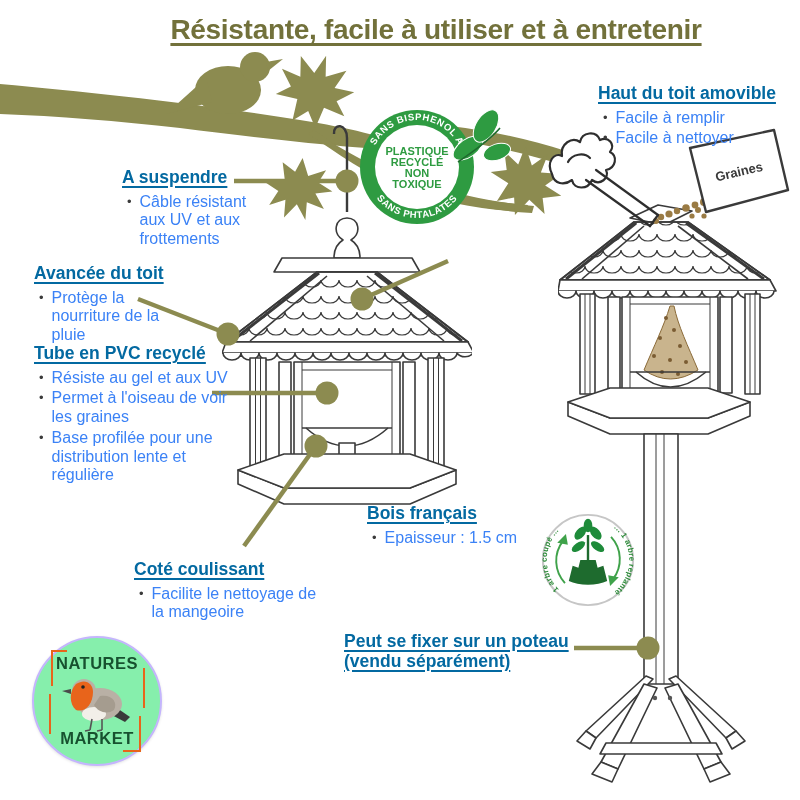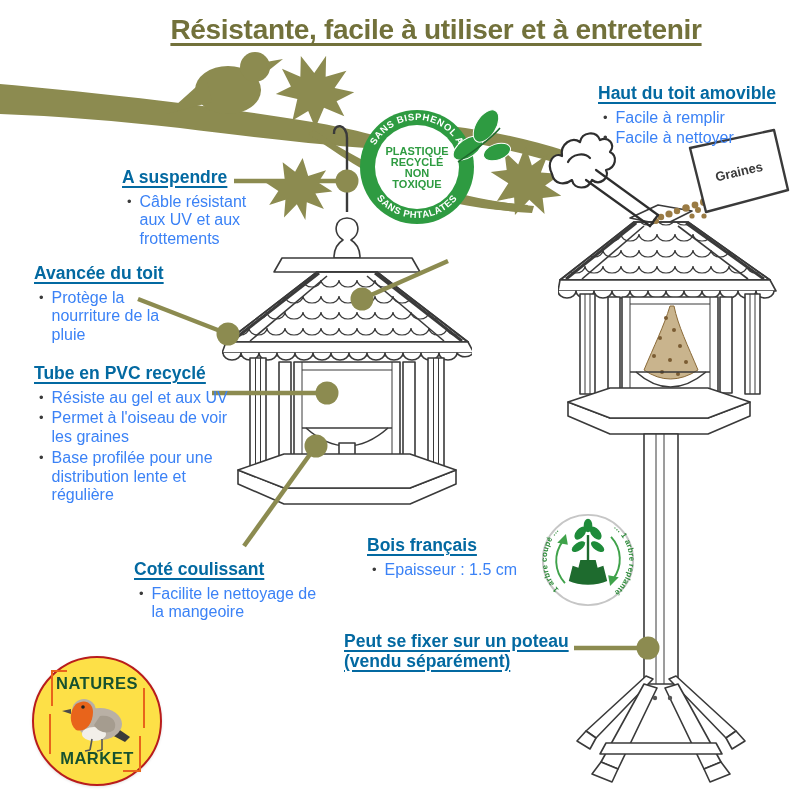--- a/index.html
+++ b/index.html
@@ -14,22 +14,22 @@
          letter-spacing:-0.3px;padding-left:36px;}
   
   .callout{position:absolute;z-index:6;}
   .callout h3{margin:0;font-size:17.5px;font-weight:bold;color:#0369a1;line-height:1.12;
               text-decoration:underline;text-decoration-thickness:2px;text-underline-offset:3px;}
   .callout ul{list-style:none;margin:5px 0 0;padding:0;}
   .callout li{display:flex;align-items:flex-start;font-size:16px;color:#3b82f6;line-height:1.17;margin-top:2px;}
   .callout li::before{content:"•";margin:0 8px 0 5px;font-size:13px;line-height:1.45;color:#3B3B3B;}
   .callout .h2line{display:block;}
   
-  #logo{position:absolute;left:32px;top:656px;width:126px;height:126px;background:#fde047;
-        border:2px solid #b91c1c;border-radius:50%;z-index:6;
+  #logo{position:absolute;left:32px;top:636px;width:126px;height:126px;background:#86efac;
+        border:2px solid #c4b5fd;border-radius:50%;z-index:6;
         box-shadow:0 1px 3px rgba(0,0,0,.12);}
   #logo .brand{position:absolute;width:100%;text-align:center;font-weight:bold;
                color:#17512F;font-size:16.5px;letter-spacing:.5px;}
   #logo .brand.top{top:16px;} #logo .brand.bottom{bottom:16px;}
   #logo .corner{position:absolute;}
   #logo .c1{left:17px;top:12px;width:14px;height:34px;border-left:2.5px solid #E8641B;border-top:2.5px solid #E8641B;}
   #logo .c2{right:15px;top:30px;width:10px;height:40px;border-right:2.5px solid #E8641B;}
   #logo .c3{right:19px;bottom:12px;width:16px;height:34px;border-right:2.5px solid #E8641B;border-bottom:2.5px solid #E8641B;}
   #logo .c4{left:15px;bottom:30px;width:10px;height:40px;border-left:2.5px solid #E8641B;}
   #logo svg{position:absolute;left:28px;top:36px;}
@@ -311,21 +311,21 @@
   <div class="callout" style="left:34px;top:264px;width:132px">
     <h3>Avancée du toit</h3>
     <ul>
       <li>
           <span>Protège la nourriture de la pluie</span>
         </li>
     </ul>
   </div>
 
 
-  <div class="callout" style="left:34px;top:364px;width:200px">
+  <div class="callout" style="left:34px;top:344px;width:200px">
     <h3>Tube en PVC recyclé</h3>
     <ul>
       <li>
           <span>Résiste au gel et aux UV</span>
         </li>
       <li>
           <span>Permet à l'oiseau de voir les graines</span>
         </li>
       <li>
           <span>Base profilée pour une distribution lente et régulière</span>
@@ -335,21 +335,21 @@
 
   <div class="callout" style="left:134px;top:560px;width:195px">
     <h3>Coté coulissant</h3>
     <ul>
       <li>
           <span>Facilite le nettoyage de la mangeoire</span>
         </li>
     </ul>
   </div>
 
-  <div class="callout" style="left:367px;top:536px;width:175px">
+  <div class="callout" style="left:367px;top:504px;width:175px">
     <h3>Bois français</h3>
     <ul>
       <li>
           <span>Epaisseur : 1.5 cm</span>
         </li>
     </ul>
   </div>
 
   <div class="callout" style="left:344px;top:632px;width:240px">
     <h3>

